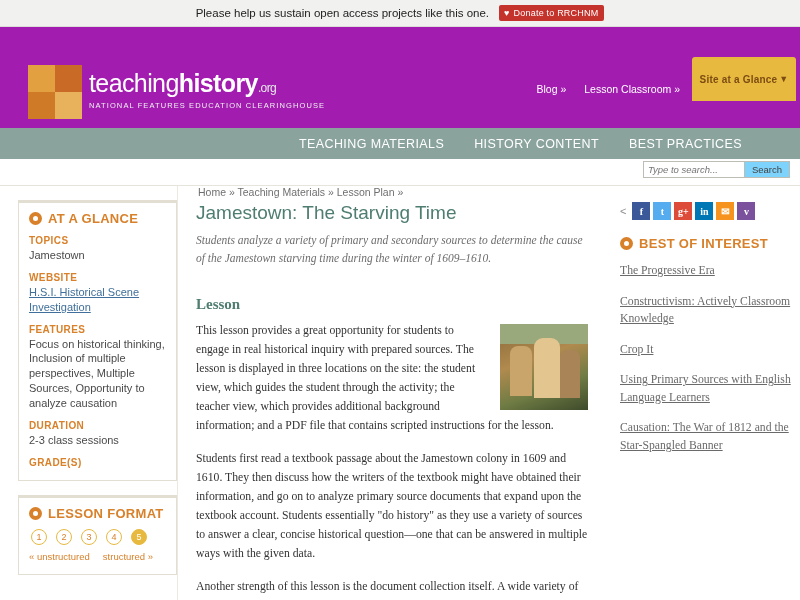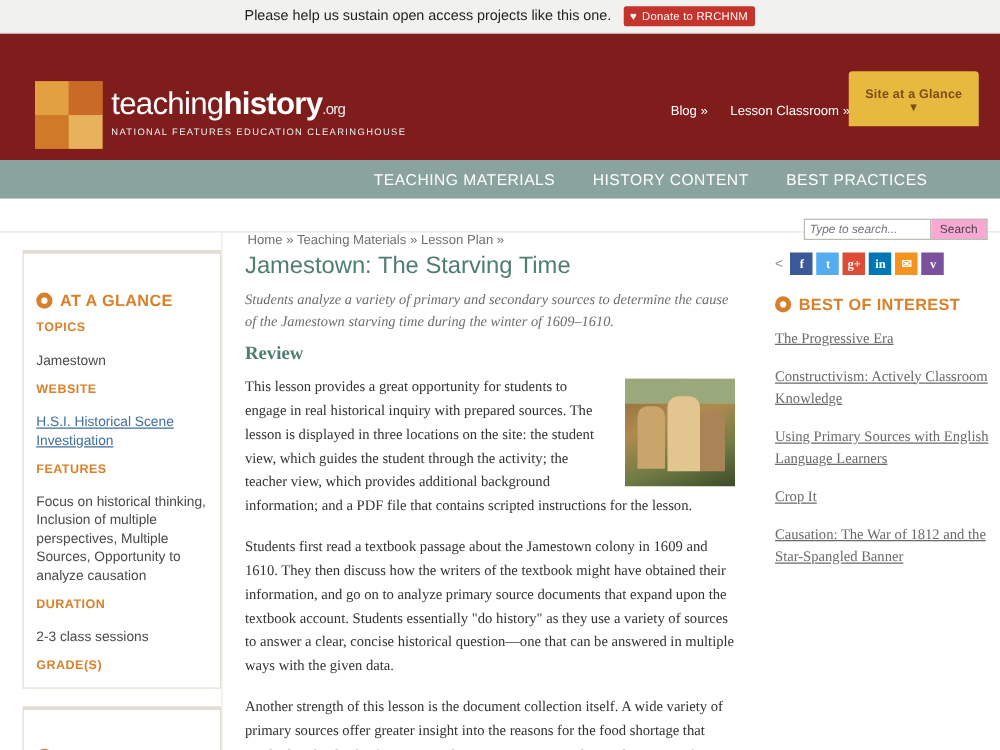--- a/index.html
+++ b/index.html
@@ -36,21 +36,21 @@
     gap: 4px;
     white-space: nowrap;
     letter-spacing: .2px;
   }
   .donate-btn .heart { font-size: 9px; color: #fff; }
 
   
   .masthead {
     position: relative;
     height: 101px;
-    background: #7f1d1d;
+    background: #a21caf;
   }
   .logo-block {
     position: absolute; left: 28px; top: 38px;
     display: flex; align-items: flex-start;
   }
   .logo-squares {
     width: 54px; height: 54px;
     position: relative;
     margin-right: 7px;
     background: #d8812a;
@@ -79,28 +79,28 @@
   }
 
   .util-nav {
     position: absolute; right: 120px; top: 56px;
     display: flex; gap: 18px;
     font-size: 10.5px; color: #ffffff;
   }
   .util-nav span { white-space: nowrap; }
 
   .glance-tab {
-    position: absolute; right: 17px; top: 30px;
+    position: absolute; right: 4px; top: 30px;
     width: 104px; height: 44px;
     background: #e8b93f;
     border-radius: 3px 3px 0 0;
     color: #7b4c13;
     font-size: 10px;
     font-weight: bold;
-    display: flex; flex-direction: column;
+    display: flex; flex-direction: row;
     align-items: center; justify-content: center;
     gap: 2px;
     letter-spacing: .2px;
   }
   .glance-tab .caret { font-size: 9px; line-height: 6px; }
 
   
   .mainnav {
     height: 31px;
     background: #8aa49d;
@@ -123,39 +123,39 @@
     display: flex; align-items: center;
     position: relative;
   }
   .crumbs {
     margin-left: 198px;
     font-size: 10.5px;
     color: #6f6f6f;
     margin-top: 39px;
   }
   .searchbox {
-    position: absolute; right: 10px; top: 16px;
+    position: absolute; right: 10px; top: 2px;
     display: flex;
     margin-left: 32px;
   }
   .searchbox input {
     width: 102px; height: 17px;
     border: 1px solid #bdbdb6;
     font-size: 9.5px;
     color: #9a9a94;
     padding: 0 4px;
     font-family: "Liberation Sans", sans-serif;
     font-style: italic;
     background: #fff;
   }
   .searchbox .btn {
     height: 17px;
     border: 1px solid #bdbdb6;
     border-left: none;
-    background: #f9a8d4;
+    background: #7dd3fc;
     font-size: 9.5px;
     color: #444;
     padding: 2px 7px 0 7px;
   }
 
   
   .page {
     display: flex;
     height: 414px;
     background: #fff;
@@ -179,21 +179,20 @@
   .lbox {
     border: 1px solid #e2ded2;
     border-top: 3px solid #e2ded2;
     padding: 8px 10px 12px 10px;
     margin-bottom: 14px;
     background: #fff;
   }
   .lbox-head {
     display: flex; align-items: center; gap: 6px;
     margin-bottom: 8px;
-    margin-top: 22px;
   }
   .gearicon {
     width: 13px; height: 13px; border-radius: 50%;
     background: #d8812a;
     position: relative;
     flex: 0 0 auto;
   }
   .gearicon::after {
     content: "";
     position: absolute; left: 4px; top: 4px;
@@ -211,21 +210,21 @@
     font-size: 10px;
     font-weight: bold;
     letter-spacing: .4px;
     margin-top: 9px;
   }
   .field-label:first-of-type { margin-top: 0; }
   .field-val {
     font-size: 11px;
     color: #4a4a4a;
     line-height: 1.35;
-    margin-top: 14px;
+    margin-top: 2px;
   }
   .field-val a { color: #3f6f9a; text-decoration: underline; }
 
   
   .circles { display: flex; gap: 9px; margin: 4px 0 6px 2px; }
   .circ {
     width: 16px; height: 16px; border-radius: 50%;
     border: 1.5px solid #e8b93f;
     color: #d8812a;
     font-size: 9px;
@@ -244,21 +243,21 @@
     font-size: 19px;
     margin: 0 0 8px 0;
     font-weight: normal;
   }
   .dek {
     font-family: "Liberation Serif", serif;
     font-style: italic;
     font-size: 11.5px;
     color: #6d6d6d;
     line-height: 1.55;
-    margin-bottom: 7px;
+    margin-bottom: 28px;
   }
   .h2 {
     color: #4f7d71;
     font-size: 15px;
     font-weight: bold;
     margin: 0 0 8px 0;
     font-family: "Liberation Serif", serif;
   }
   .body p {
     font-family: "Liberation Serif", serif;
@@ -430,21 +429,21 @@
         <span>« unstructured</span>
         <span>structured »</span>
       </div>
     </div>
 
   </div>
 
   <div class="centercol">
     <h1 class="title">Jamestown: The Starving Time</h1>
     <div class="dek">Students analyze a variety of primary and secondary sources to determine the cause of the Jamestown starving time during the winter of 1609–1610.</div>
-    <div class="h2">Review</div>
+    <div class="h2">Lesson</div>
 
     <div class="body">
       <div class="thumb">
         <div class="sky"></div>
           <div class="fig1"></div>
           <div class="fig2"></div>
           <div class="fig3"></div>
       </div>
       <p>This lesson provides a great opportunity for students to engage in real historical inquiry with prepared sources. The lesson is displayed in three locations on the site: the student view, which guides the student through the activity; the teacher view, which provides additional background information; and a PDF file that contains scripted instructions for the lesson.</p>
       <p>Students first read a textbook passage about the Jamestown colony in 1609 and 1610. They then discuss how the writers of the textbook might have obtained their information, and go on to analyze primary source documents that expand upon the textbook account. Students essentially "do history" as they use a variety of sources to answer a clear, concise historical question—one that can be answered in multiple ways with the given data.</p>
@@ -464,18 +463,18 @@
       <span class="sicon s-pk">v</span>
     </div>
 
     <div class="rhead">
       <span class="gearicon"></span>
       <span class="t">BEST OF INTEREST</span>
     </div>
 
     <a class="rlink" href="#">The Progressive Era</a>
     <a class="rlink" href="#">Constructivism: Actively Classroom Knowledge</a>
+    <a class="rlink" href="#">Crop It</a>
     <a class="rlink" href="#">Using Primary Sources with English Language Learners</a>
-    <a class="rlink" href="#">Crop It</a>
     <a class="rlink" href="#">Causation: The War of 1812 and the Star-Spangled Banner</a>
   </div>
 
 </div>
 
 </body></html>

